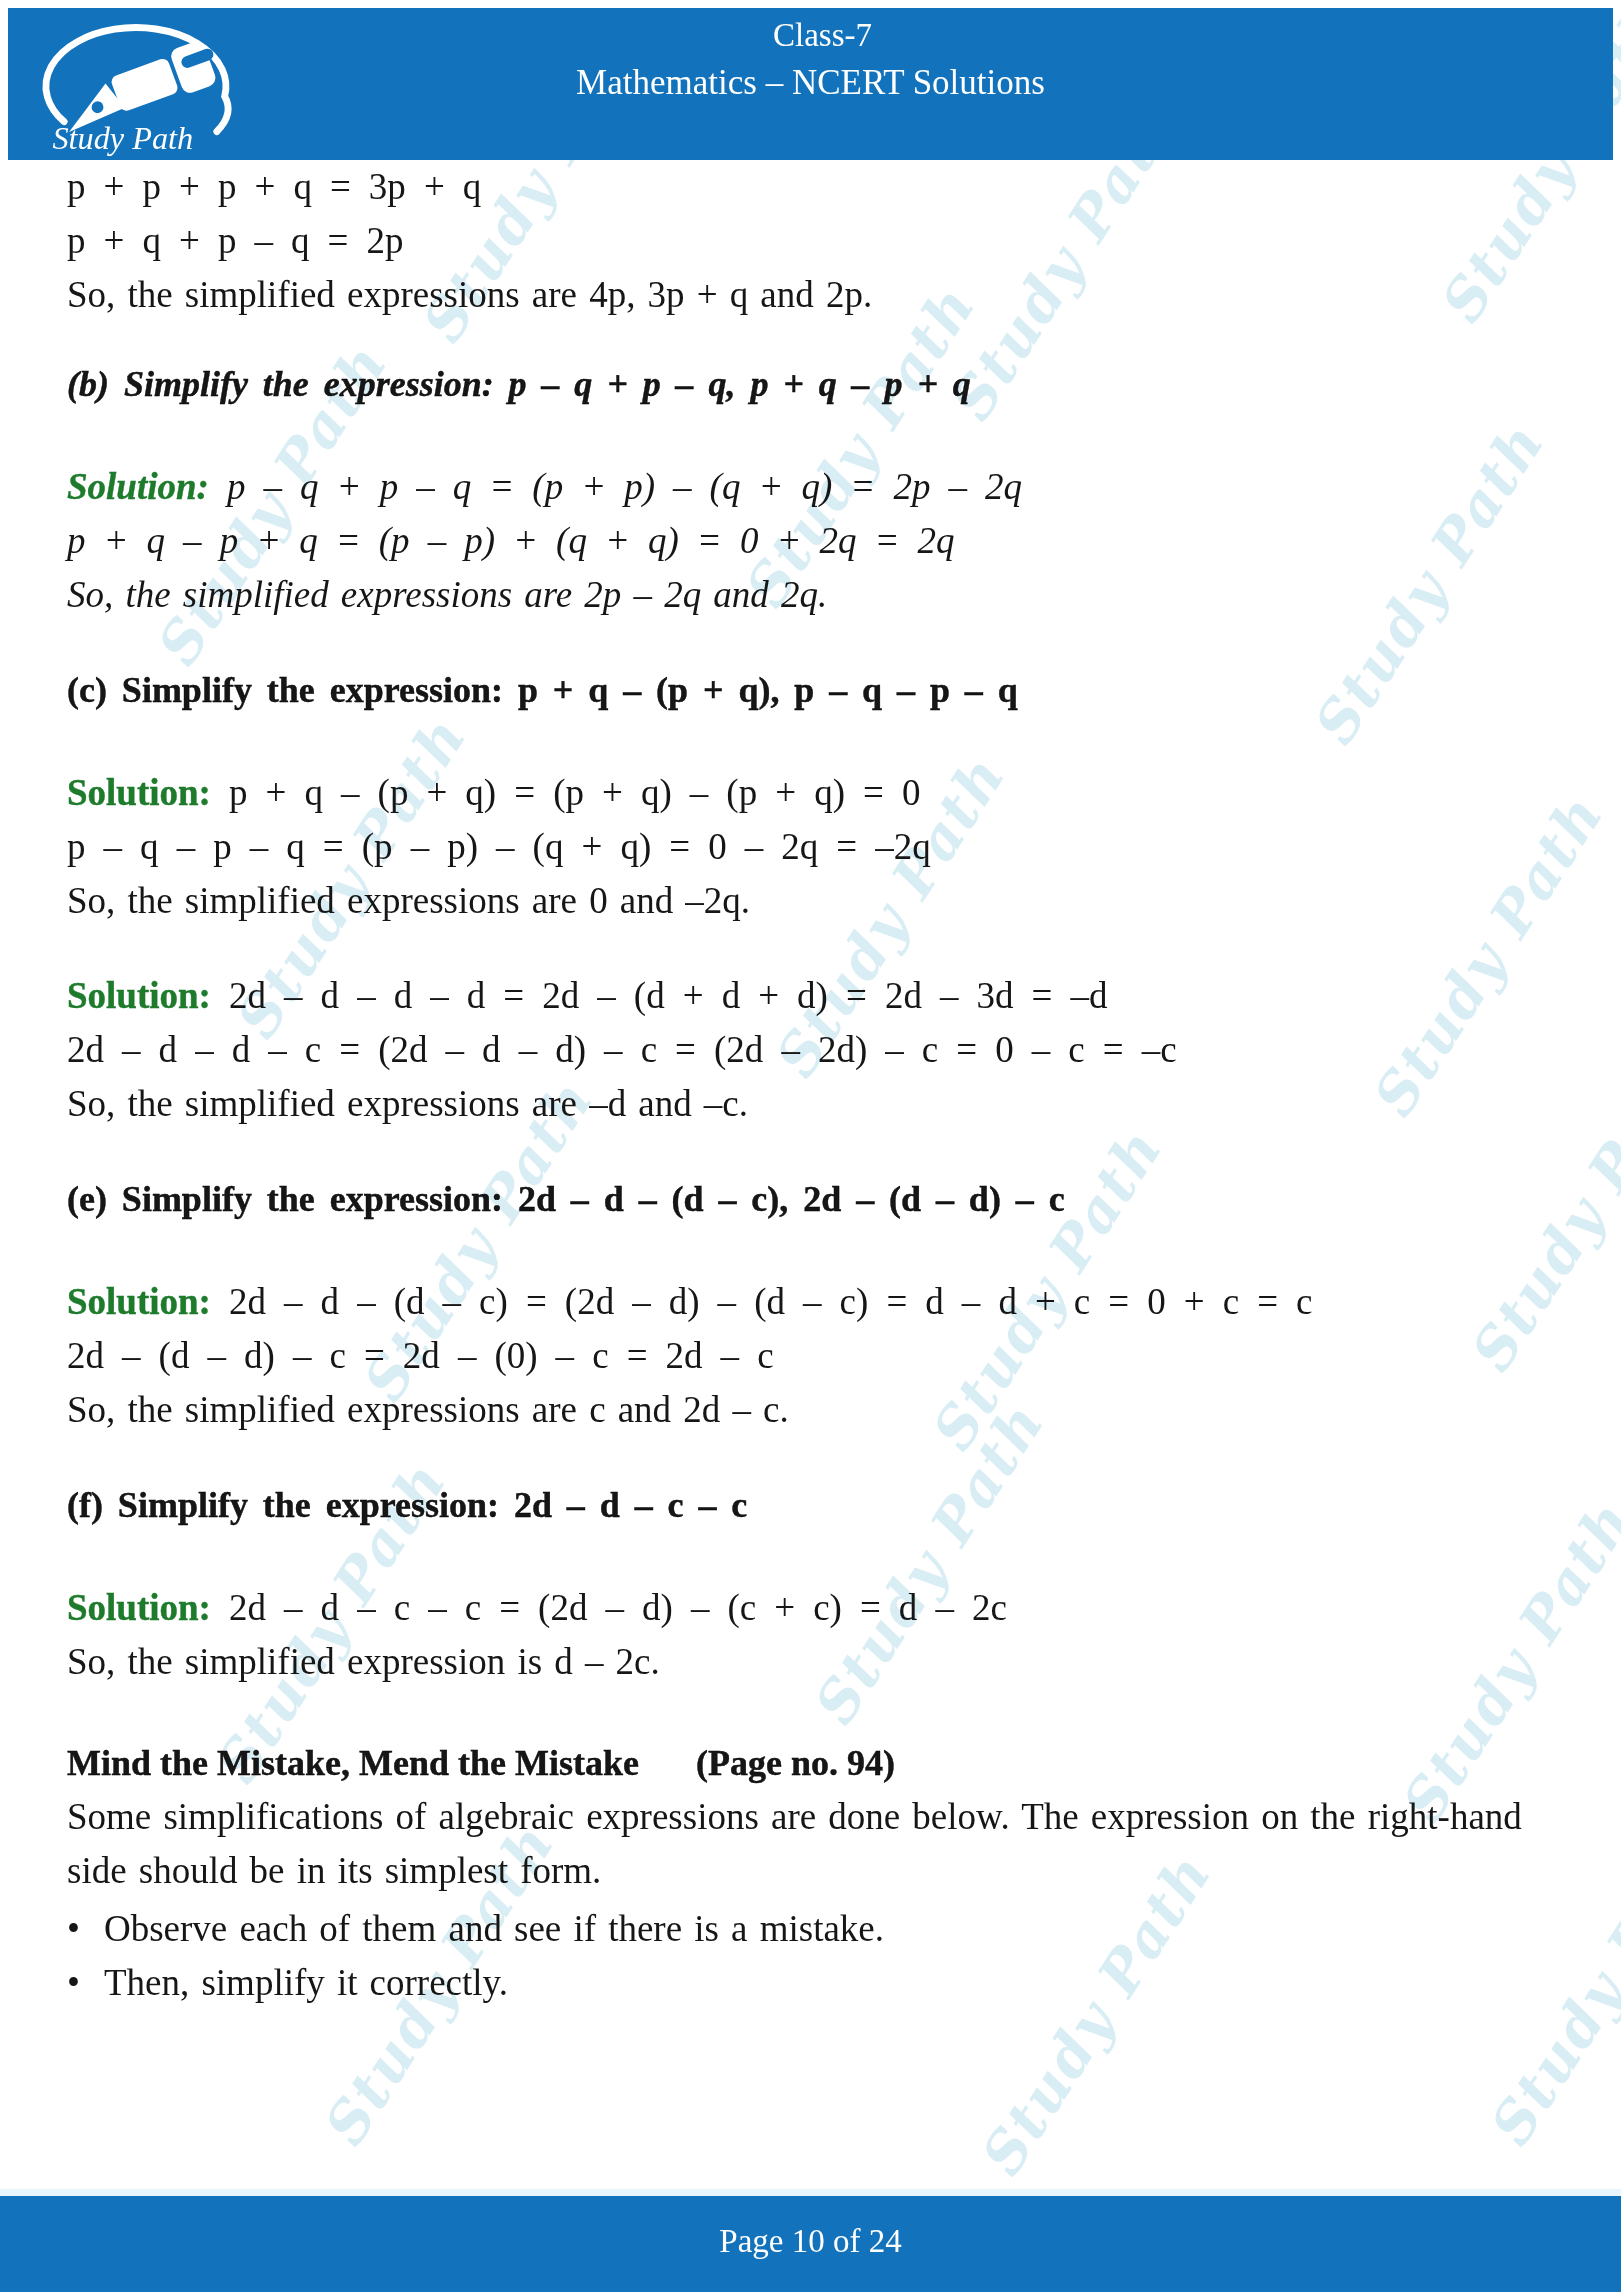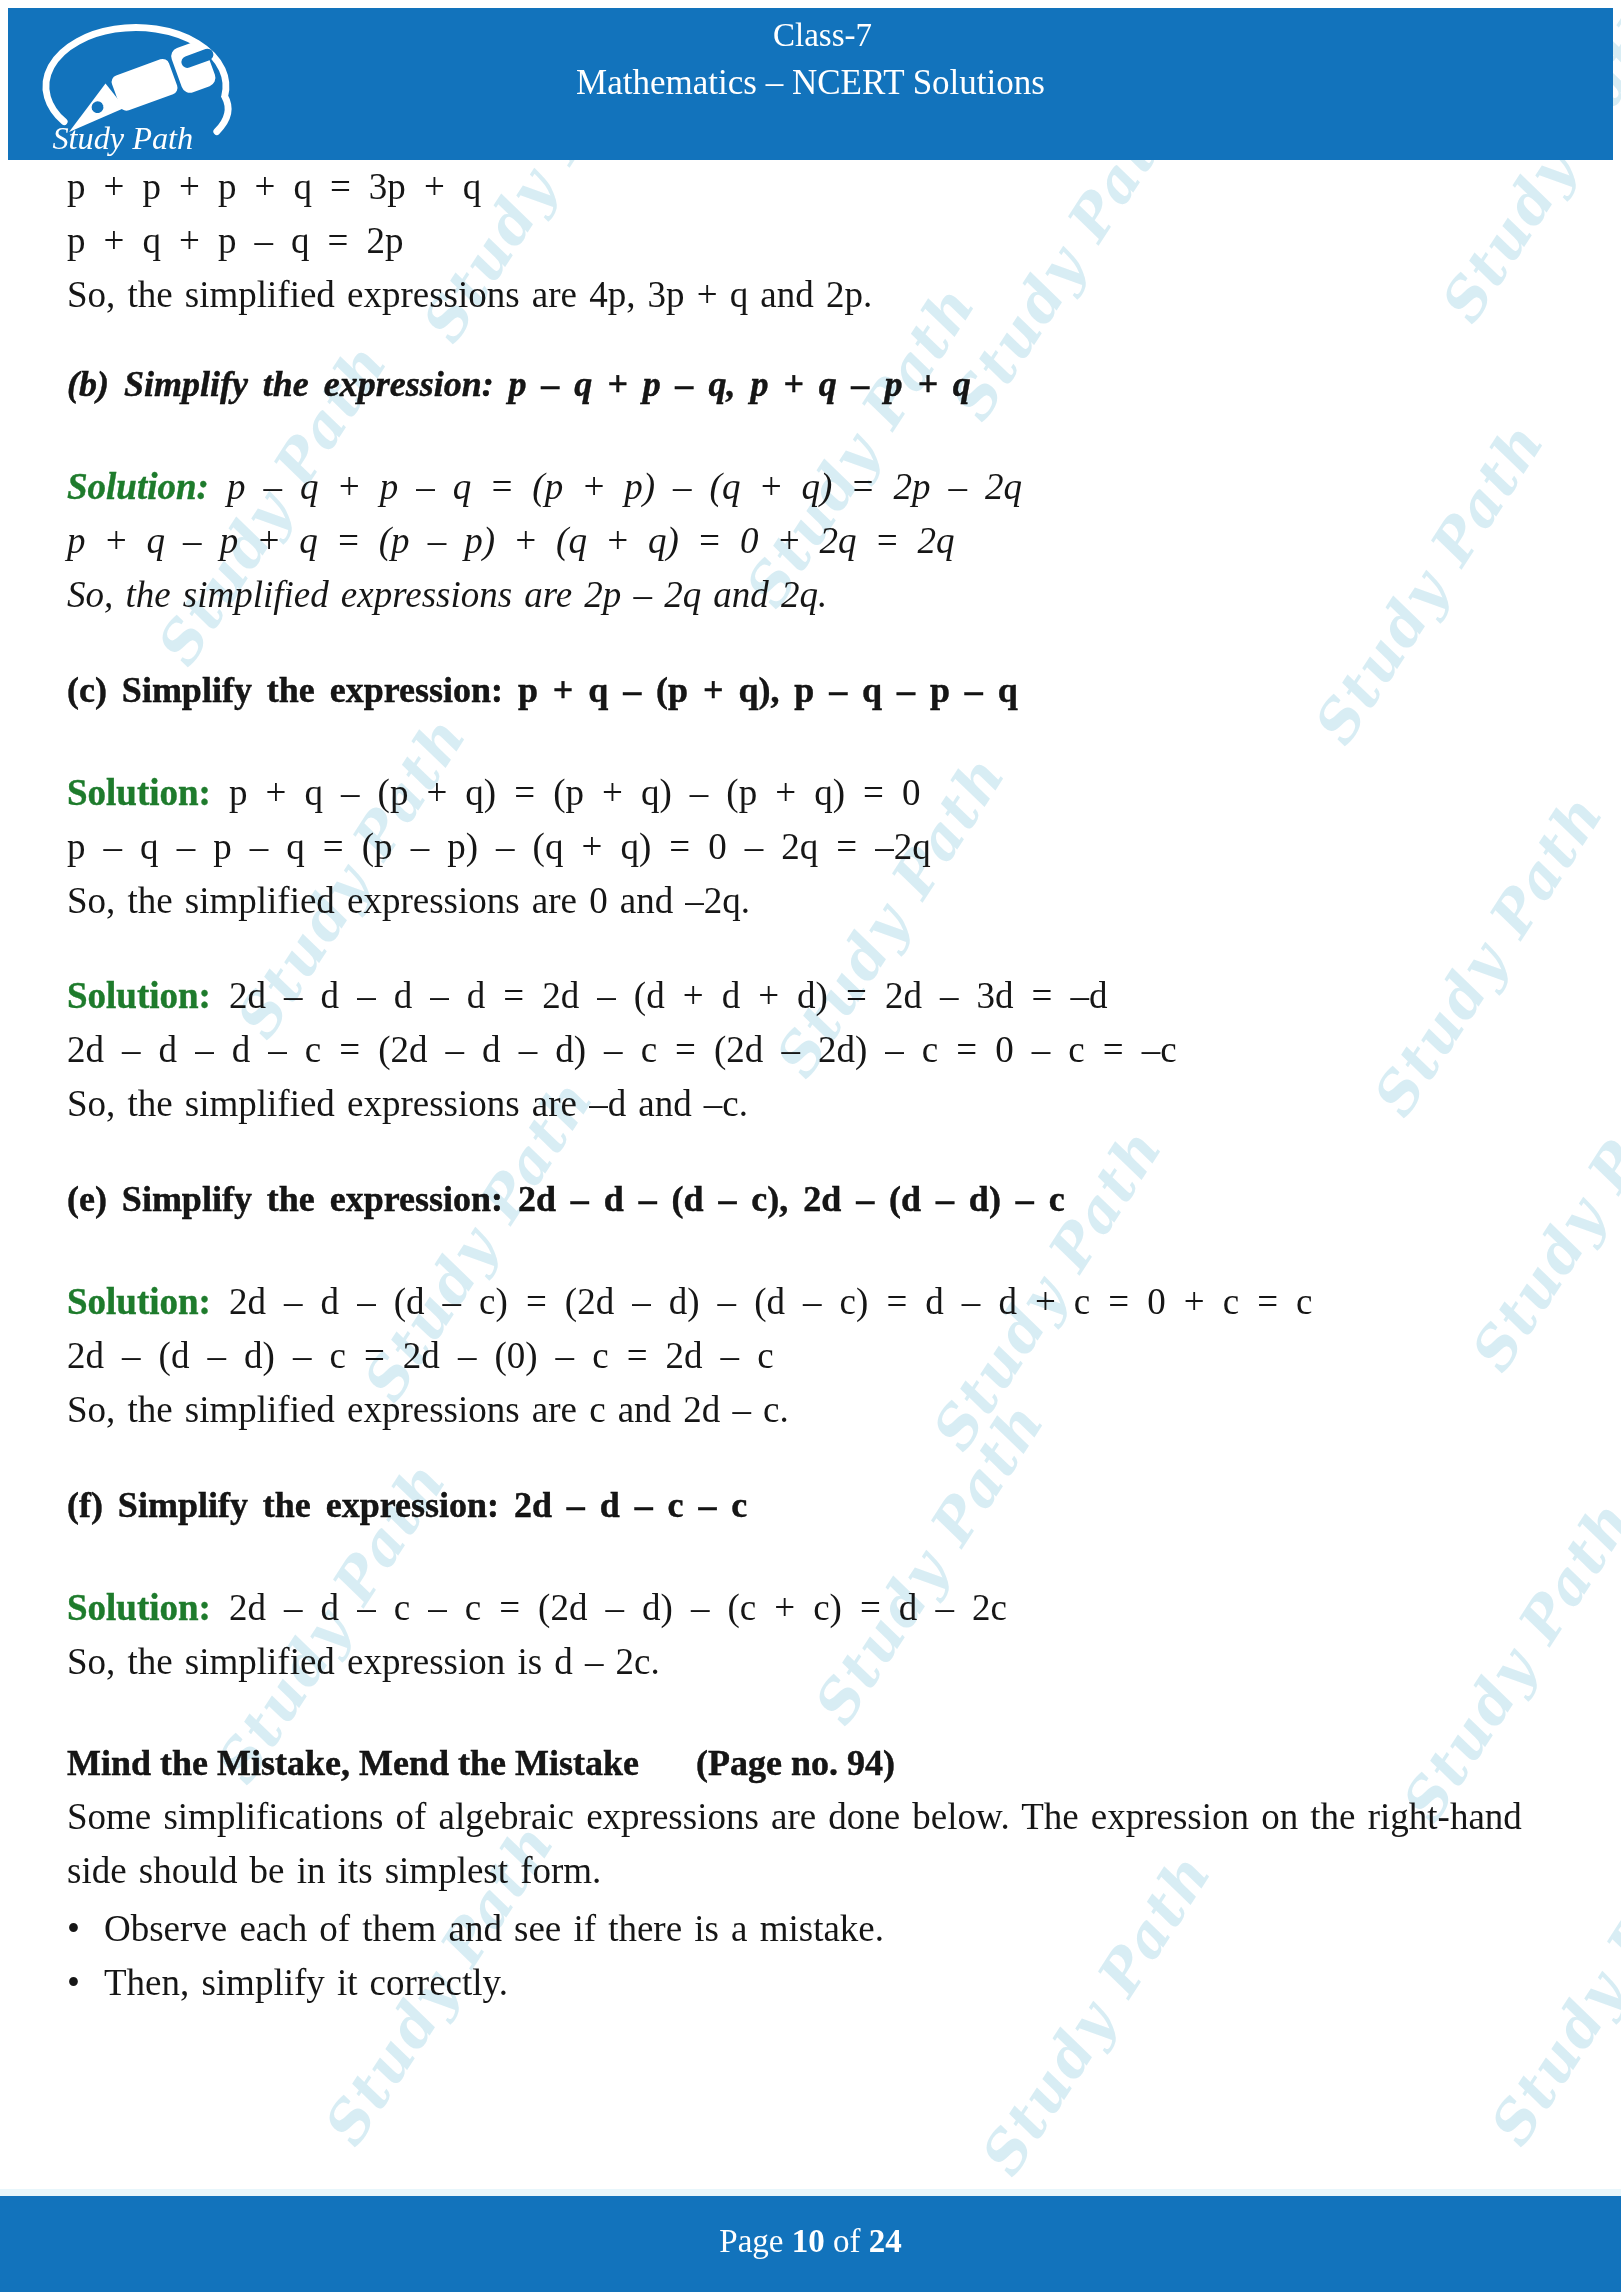--- a/index.html
+++ b/index.html
@@ -67,21 +67,21 @@
   .footer-strip {
     position:absolute; left:0; right:0; top:2189px; height:6.9px;
     background:#e8f6fb; z-index:2;
   }
   .footer-bar {
     position:absolute; left:0; right:0; top:2196px; height:97px;
     background:#1273bc; z-index:2;
     color:#ffffff; text-align:center;
     font-size:33px; line-height:90px;
   }
-  .footer-bar b { font-weight:bold; }
+  .footer-bar b { font-weight:normal; }
 </style>
 </head>
 <body>
 
 <div class="page">
 
   <div class="watermarks">
     <span class="wm" style="left:353px; top:147px;">Study Path</span>
     <span class="wm" style="left:882px; top:225px;">Study Path</span>
     <span class="wm" style="left:1372px; top:127px;">Study Path</span>

